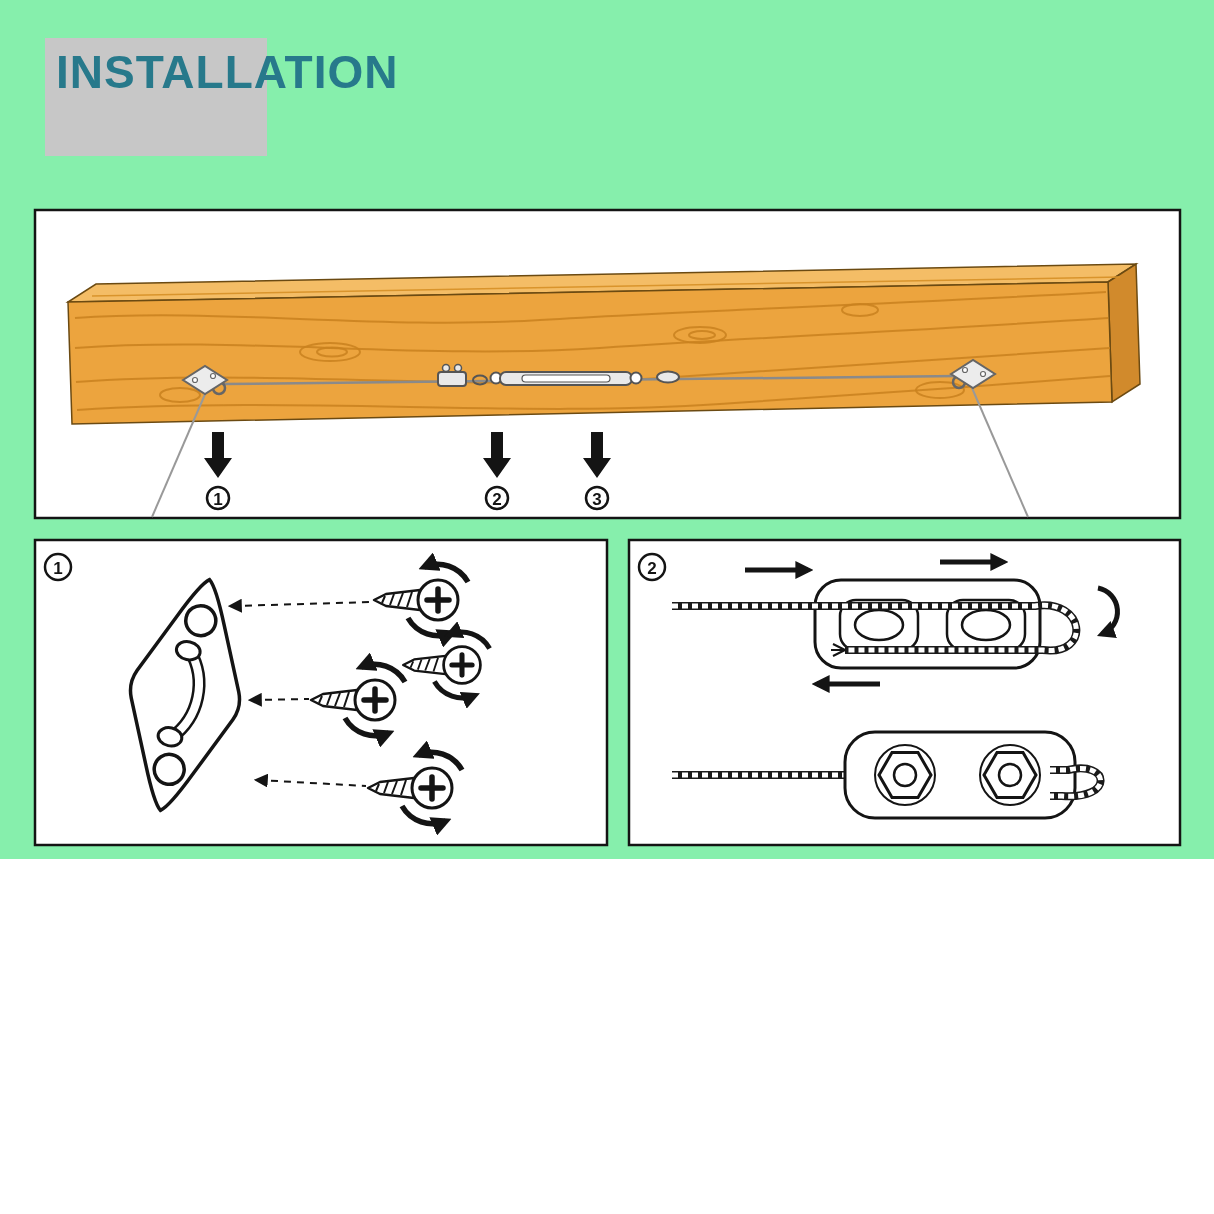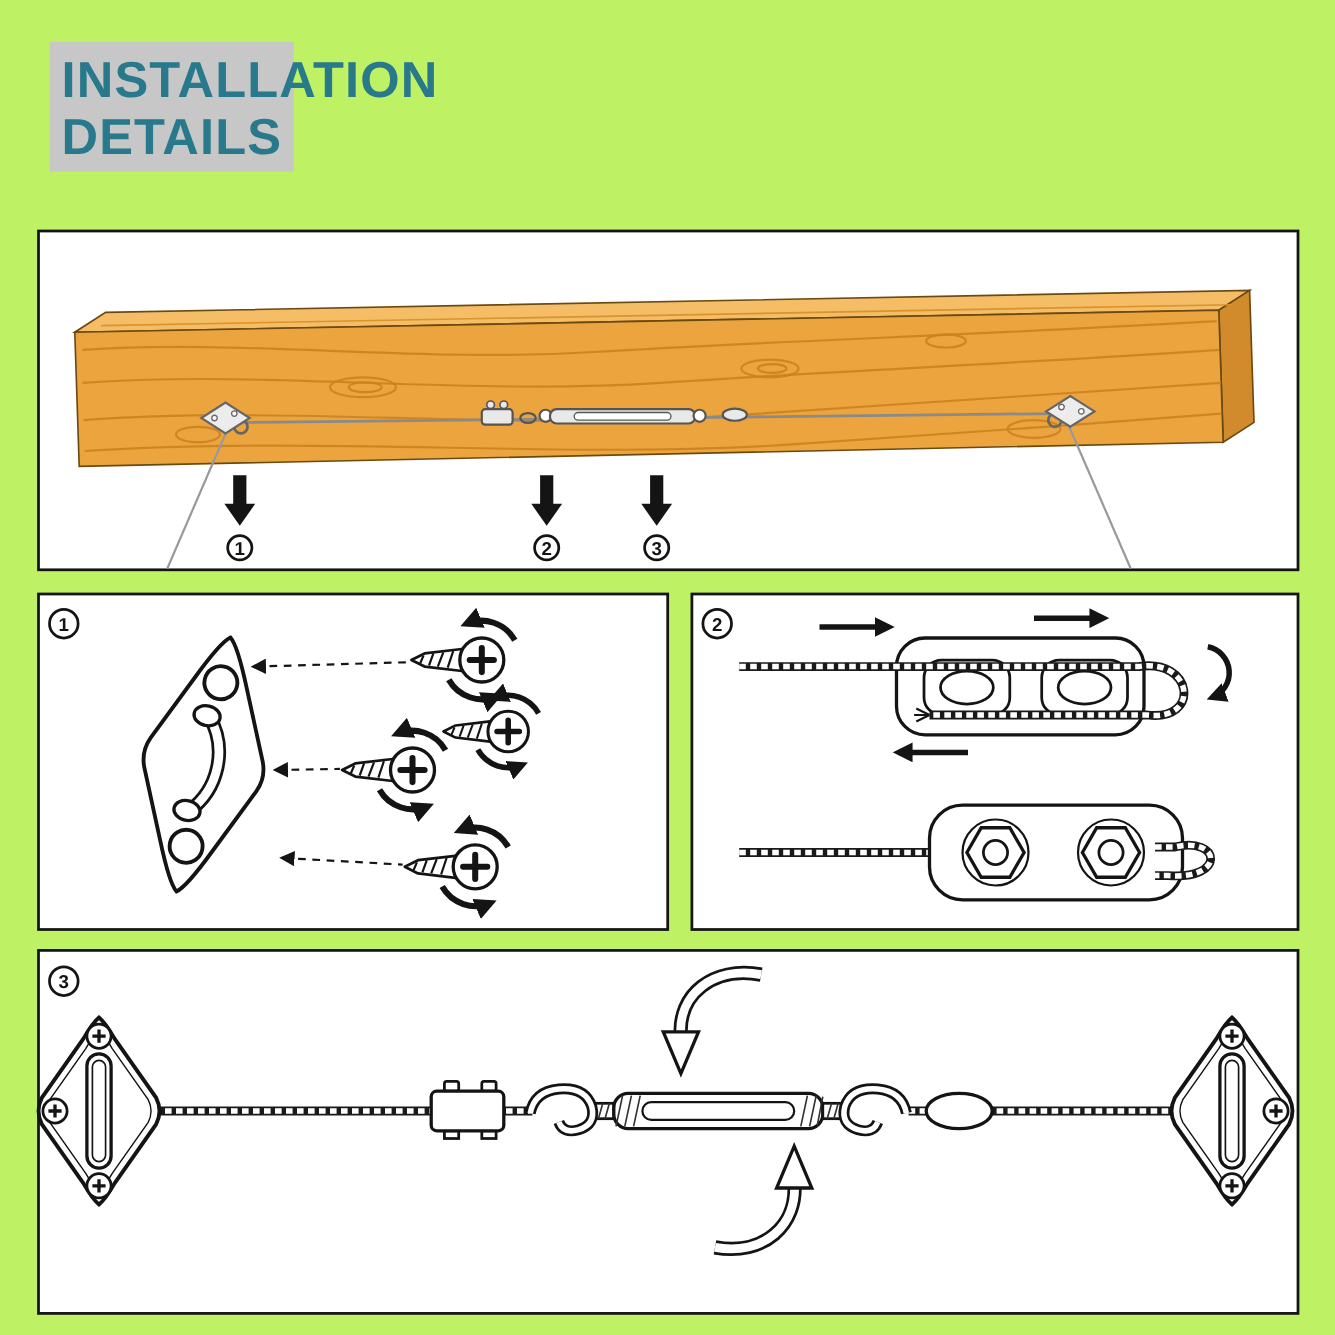--- a/index.html
+++ b/index.html
@@ -1,16 +1,16 @@
 <!DOCTYPE html>
 <html><head>
 <meta charset="utf-8">
 <style>
   html,body{margin:0;padding:0;background:#fff;}
-  .stage{position:relative;width:1214px;height:1214px;background:#bef264;overflow:hidden;
+  .stage{position:relative;width:1214px;height:859px;background:#86efac;overflow:hidden;
          font-family:"Liberation Sans",sans-serif;}
   .title-block{position:absolute;left:45px;top:38px;width:222px;height:118px;background:#c7c7c7;}
   .title-text{position:absolute;left:56px;top:46px;font-weight:bold;font-size:46px;line-height:52px;
               color:#27798b;letter-spacing:1px;white-space:nowrap;}
   .title-text span{display:block;}
   svg{position:absolute;left:0;top:0;}
   .panel{fill:#fff;stroke:#141414;stroke-width:2.5;}
   .metal{fill:#e9e9e9;stroke:#555;}
   .rope-o{stroke:#1a1a1a;stroke-width:8;fill:none;}
   .rope-i{stroke:#fff;stroke-width:5;fill:none;stroke-dasharray:6 4;}
@@ -26,21 +26,20 @@
   .arrow5{stroke:#141414;stroke-width:5;fill:none;}
 </style>
 </head>
 <body>
 
 <div class="stage">
 
   <div class="title-block"></div>
   <div class="title-text">
     <span>INSTALLATION</span>
-    <span>DETAILS</span>
   </div>
 
   <svg width="1214" height="1214" viewBox="0 0 1214 1214">
     <defs>
       <marker id="arwS" viewBox="0 0 10 10" refX="7" refY="5" markerWidth="3.6" markerHeight="3.6" orient="auto">
         <path d="M0,0 L10,5 L0,10 Z" fill="#141414"></path>
       </marker>
       <marker id="arwR" viewBox="0 0 10 10" refX="7" refY="5" markerWidth="7" markerHeight="7" orient="auto-start-reverse">
         <path d="M0,0 L10,5 L0,10 Z" fill="#141414"></path>
       </marker>

